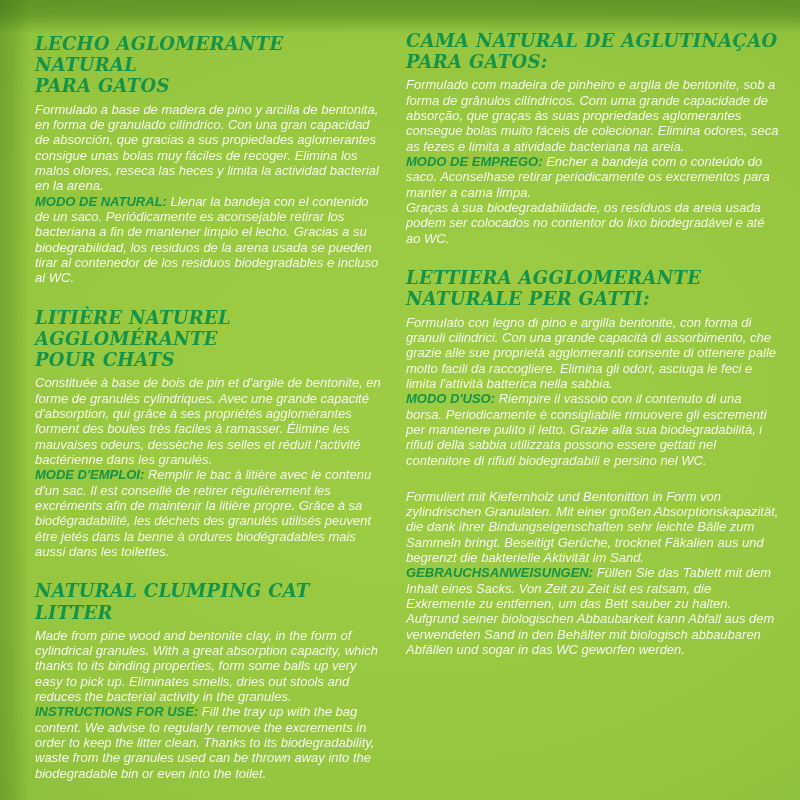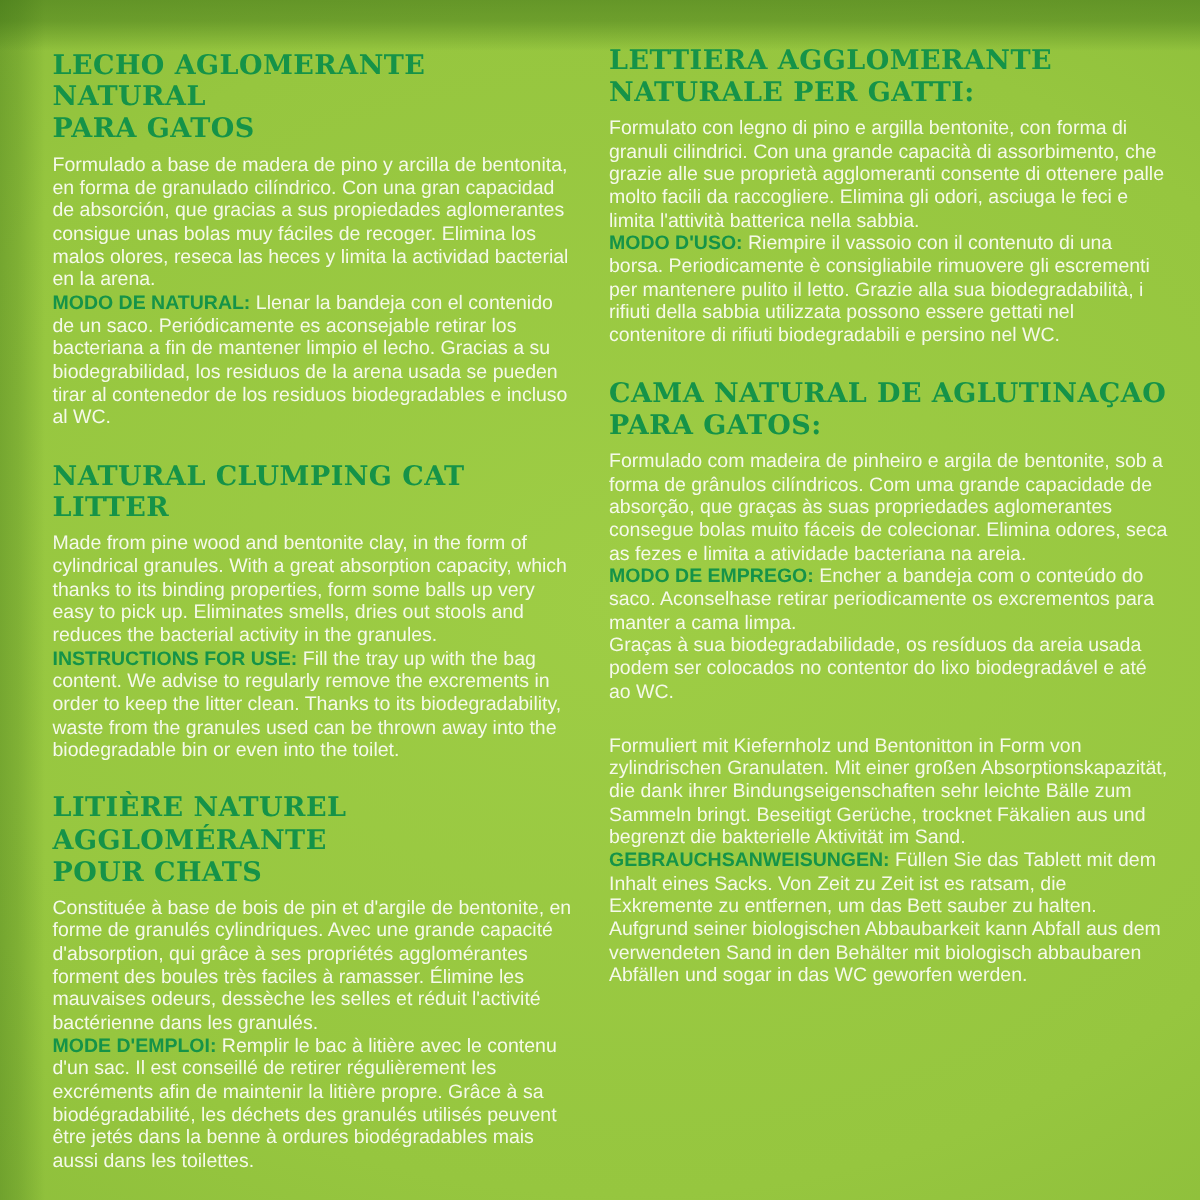--- a/index.html
+++ b/index.html
@@ -17,20 +17,21 @@
     height: 800px;
     overflow: hidden;
     background:
       linear-gradient(180deg, rgba(52,104,18,0.50) 0px, rgba(52,104,18,0.42) 14px, rgba(72,128,26,0.0) 34px),
       linear-gradient(90deg, rgba(52,104,18,0.34) 0px, rgba(52,104,18,0.24) 12px, rgba(72,128,26,0.0) 30px),
       radial-gradient(ellipse 115% 90% at 52% 50%, #9ecd45 0%, #96c63f 55%, #83b536 100%);
   }
   .col {
     position: absolute;
     top: 33px;
+    font-style: italic;
   }
   .col-left  { left: 35px;  width: 346px; }
   .col-right { left: 406px; width: 374px; top: 30px; }
   .section { margin-bottom: 21px; }
   .section:last-child { margin-bottom: 0; }
   .heading {
     font-family: "DejaVu Serif", serif;
     font-weight: bold;
     font-size: 18px;
     line-height: 1.18;
@@ -61,49 +62,49 @@
   <div class="col col-left">
 
     <div class="section">
       <h2 class="heading">LECHO AGLOMERANTE NATURAL
 PARA GATOS</h2>
       <p class="body-text">Formulado a base de madera de pino y arcilla de bentonita, en forma de granulado cilíndrico. Con una gran capacidad de absorción, que gracias a sus propiedades aglomerantes consigue unas bolas muy fáciles de recoger. Elimina los malos olores, reseca las heces y limita la actividad bacterial en la arena.</p>
       <p class="usage-text"><span class="usage-label">MODO DE NATURAL:</span> <span>Llenar la bandeja con el contenido de un saco. Periódicamente es aconsejable retirar los bacteriana a fin de mantener limpio el lecho. Gracias a su biodegrabilidad, los residuos de la arena usada se pueden tirar al contenedor de los residuos biodegradables e incluso al WC.</span></p>
     </div>
 
     <div class="section">
-      <h2 class="heading">NATURAL CLUMPING CAT LITTER</h2>
-      <p class="body-text">Made from pine wood and bentonite clay, in the form of cylindrical granules. With a great absorption capacity, which thanks to its binding properties, form some balls up very easy to pick up. Eliminates smells, dries out stools and reduces the bacterial activity in the granules.</p>
-      <p class="usage-text"><span class="usage-label">INSTRUCTIONS FOR USE:</span> <span>Fill the tray up with the bag content. We advise to regularly remove the excrements in order to keep the litter clean. Thanks to its biodegradability, waste from the granules used can be thrown away into the biodegradable bin or even into the toilet.</span></p>
-    </div>
-
-    <div class="section">
       <h2 class="heading">LITIÈRE NATUREL AGGLOMÉRANTE
 POUR CHATS</h2>
       <p class="body-text">Constituée à base de bois de pin et d'argile de bentonite, en forme de granulés cylindriques. Avec une grande capacité d'absorption, qui grâce à ses propriétés agglomérantes forment des boules très faciles à ramasser. Élimine les mauvaises odeurs, dessèche les selles et réduit l'activité bactérienne dans les granulés.</p>
       <p class="usage-text"><span class="usage-label">MODE D'EMPLOI:</span> <span>Remplir le bac à litière avec le contenu d'un sac. Il est conseillé de retirer régulièrement les excréments afin de maintenir la litière propre. Grâce à sa biodégradabilité, les déchets des granulés utilisés peuvent être jetés dans la benne à ordures biodégradables mais aussi dans les toilettes.</span></p>
+    </div>
+
+    <div class="section">
+      <h2 class="heading">NATURAL CLUMPING CAT LITTER</h2>
+      <p class="body-text">Made from pine wood and bentonite clay, in the form of cylindrical granules. With a great absorption capacity, which thanks to its binding properties, form some balls up very easy to pick up. Eliminates smells, dries out stools and reduces the bacterial activity in the granules.</p>
+      <p class="usage-text"><span class="usage-label">INSTRUCTIONS FOR USE:</span> <span>Fill the tray up with the bag content. We advise to regularly remove the excrements in order to keep the litter clean. Thanks to its biodegradability, waste from the granules used can be thrown away into the biodegradable bin or even into the toilet.</span></p>
     </div>
 
   </div>
 
   <div class="col col-right">
 
     <div class="section">
-      <h2 class="heading">LETTIERA AGGLOMERANTE
-NATURALE PER GATTI:</h2>
-      <p class="body-text">Formulato con legno di pino e argilla bentonite, con forma di granuli cilindrici. Con una grande capacità di assorbimento, che grazie alle sue proprietà agglomeranti consente di ottenere palle molto facili da raccogliere. Elimina gli odori, asciuga le feci e limita l'attività batterica nella sabbia.</p>
-      <p class="usage-text"><span class="usage-label">MODO D'USO:</span> <span>Riempire il vassoio con il contenuto di una borsa. Periodicamente è consigliabile rimuovere gli escrementi per mantenere pulito il letto. Grazie alla sua biodegradabilità, i rifiuti della sabbia utilizzata possono essere gettati nel contenitore di rifiuti biodegradabili e persino nel WC.</span></p>
-    </div>
-
-    <div class="section">
       <h2 class="heading">CAMA NATURAL DE AGLUTINAÇAO
 PARA GATOS:</h2>
       <p class="body-text">Formulado com madeira de pinheiro e argila de bentonite, sob a forma de grânulos cilíndricos. Com uma grande capacidade de absorção, que graças às suas propriedades aglomerantes consegue bolas muito fáceis de colecionar. Elimina odores, seca as fezes e limita a atividade bacteriana na areia.</p>
       <p class="usage-text"><span class="usage-label">MODO DE EMPREGO:</span> <span>Encher a bandeja com o conteúdo do saco. Aconselhase retirar periodicamente os excrementos para manter a cama limpa.
 Graças à sua biodegradabilidade, os resíduos da areia usada podem ser colocados no contentor do lixo biodegradável e até ao WC.</span></p>
+    </div>
+
+    <div class="section">
+      <h2 class="heading">LETTIERA AGGLOMERANTE
+NATURALE PER GATTI:</h2>
+      <p class="body-text">Formulato con legno di pino e argilla bentonite, con forma di granuli cilindrici. Con una grande capacità di assorbimento, che grazie alle sue proprietà agglomeranti consente di ottenere palle molto facili da raccogliere. Elimina gli odori, asciuga le feci e limita l'attività batterica nella sabbia.</p>
+      <p class="usage-text"><span class="usage-label">MODO D'USO:</span> <span>Riempire il vassoio con il contenuto di una borsa. Periodicamente è consigliabile rimuovere gli escrementi per mantenere pulito il letto. Grazie alla sua biodegradabilità, i rifiuti della sabbia utilizzata possono essere gettati nel contenitore di rifiuti biodegradabili e persino nel WC.</span></p>
     </div>
 
     <div class="section">
       <p class="body-text">Formuliert mit Kiefernholz und Bentonitton in Form von zylindrischen Granulaten. Mit einer großen Absorptionskapazität, die dank ihrer Bindungseigenschaften sehr leichte Bälle zum Sammeln bringt. Beseitigt Gerüche, trocknet Fäkalien aus und begrenzt die bakterielle Aktivität im Sand.</p>
       <p class="usage-text"><span class="usage-label">GEBRAUCHSANWEISUNGEN:</span> <span>Füllen Sie das Tablett mit dem Inhalt eines Sacks. Von Zeit zu Zeit ist es ratsam, die Exkremente zu entfernen, um das Bett sauber zu halten. Aufgrund seiner biologischen Abbaubarkeit kann Abfall aus dem verwendeten Sand in den Behälter mit biologisch abbaubaren Abfällen und sogar in das WC geworfen werden.</span></p>
     </div>
 
   </div>
 
 </div>

